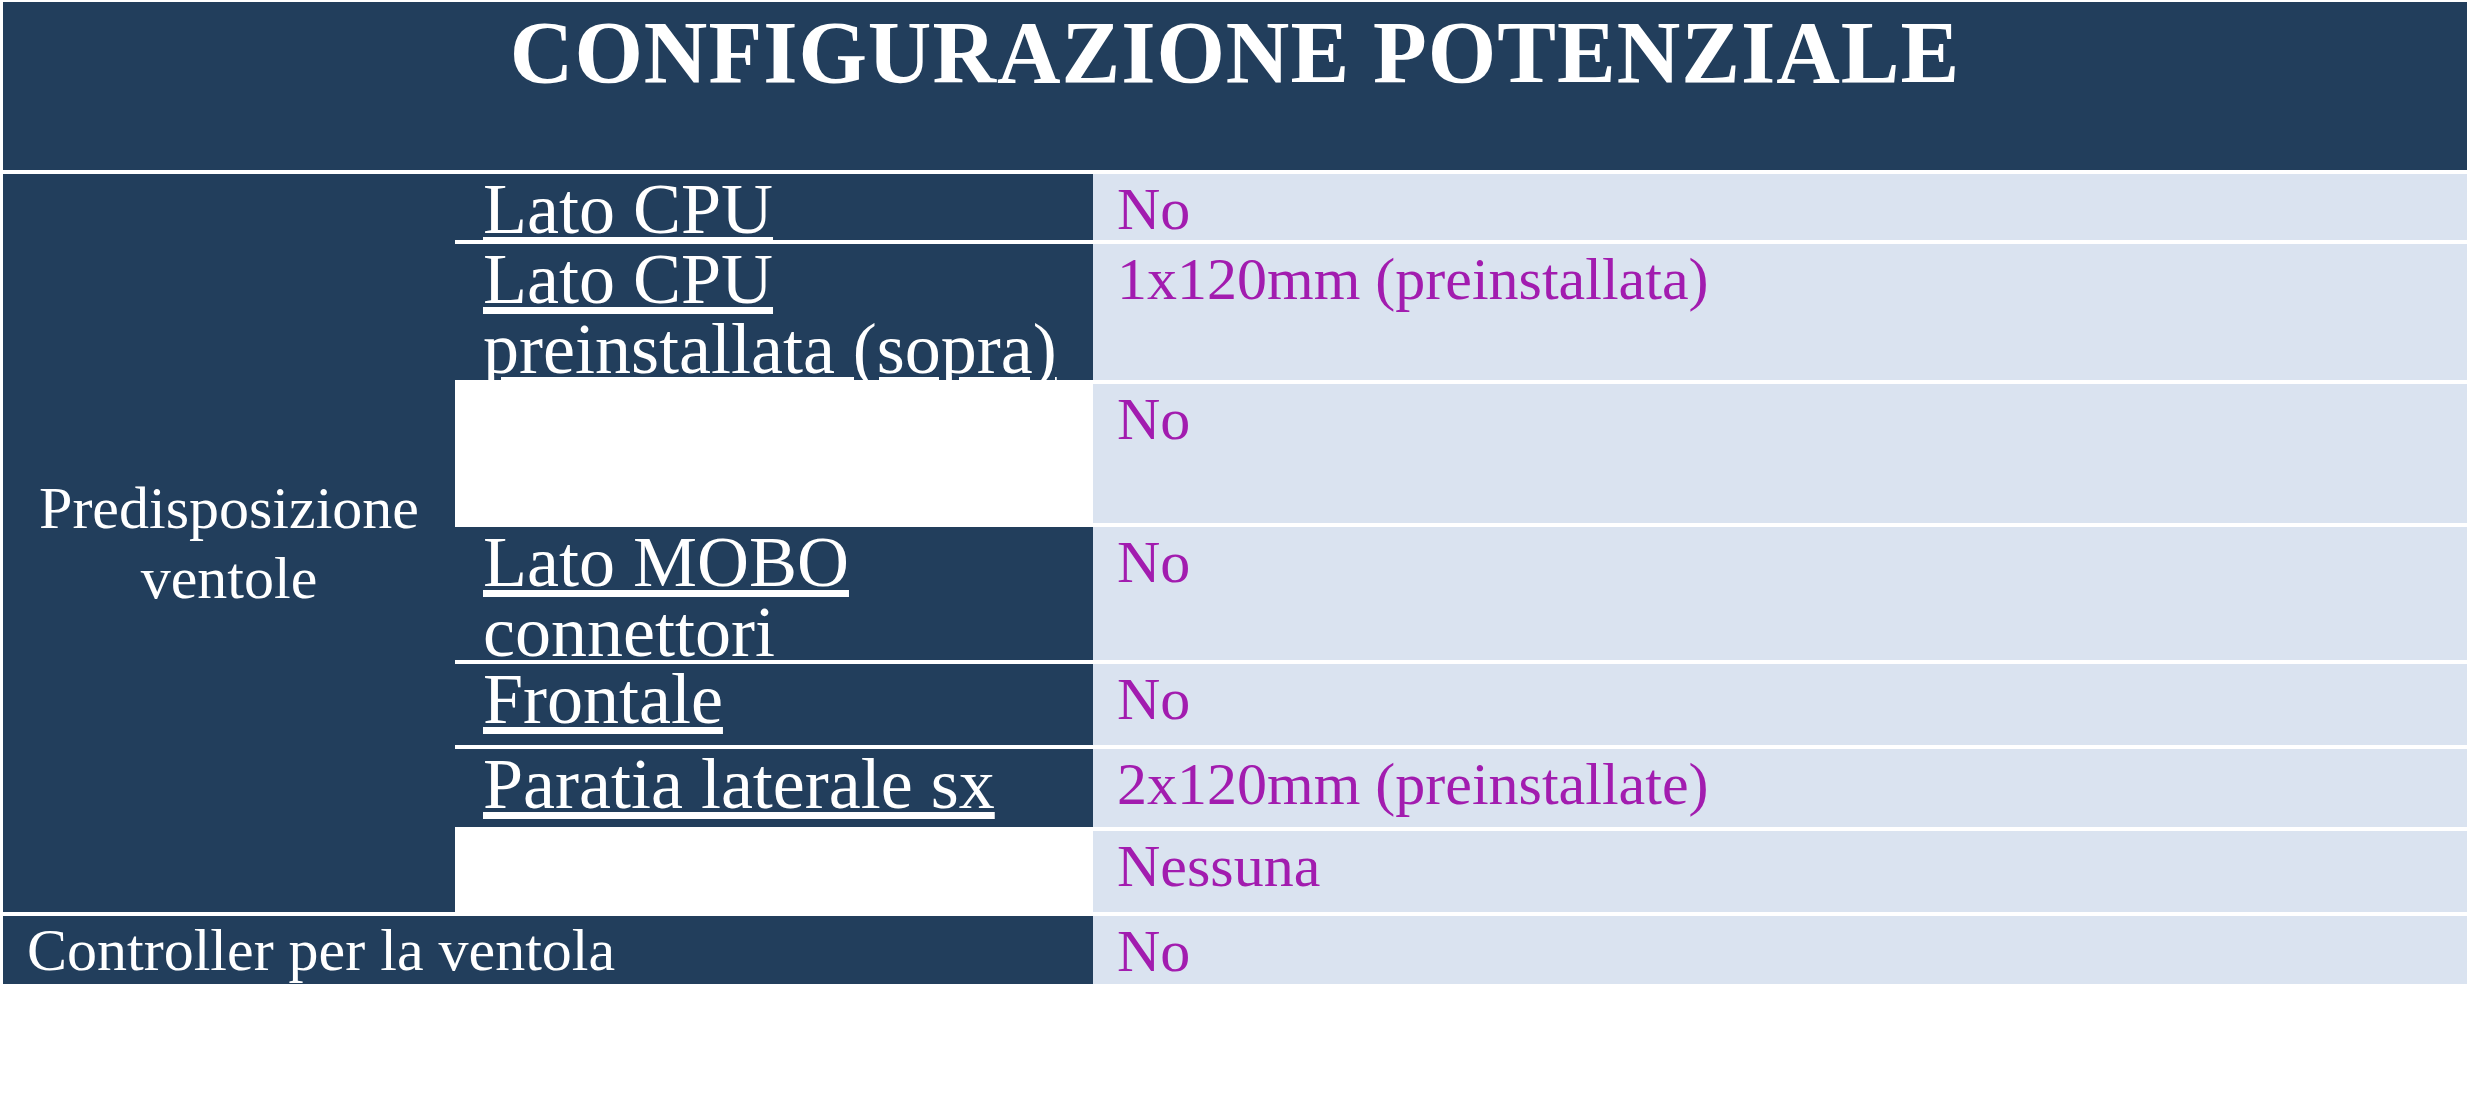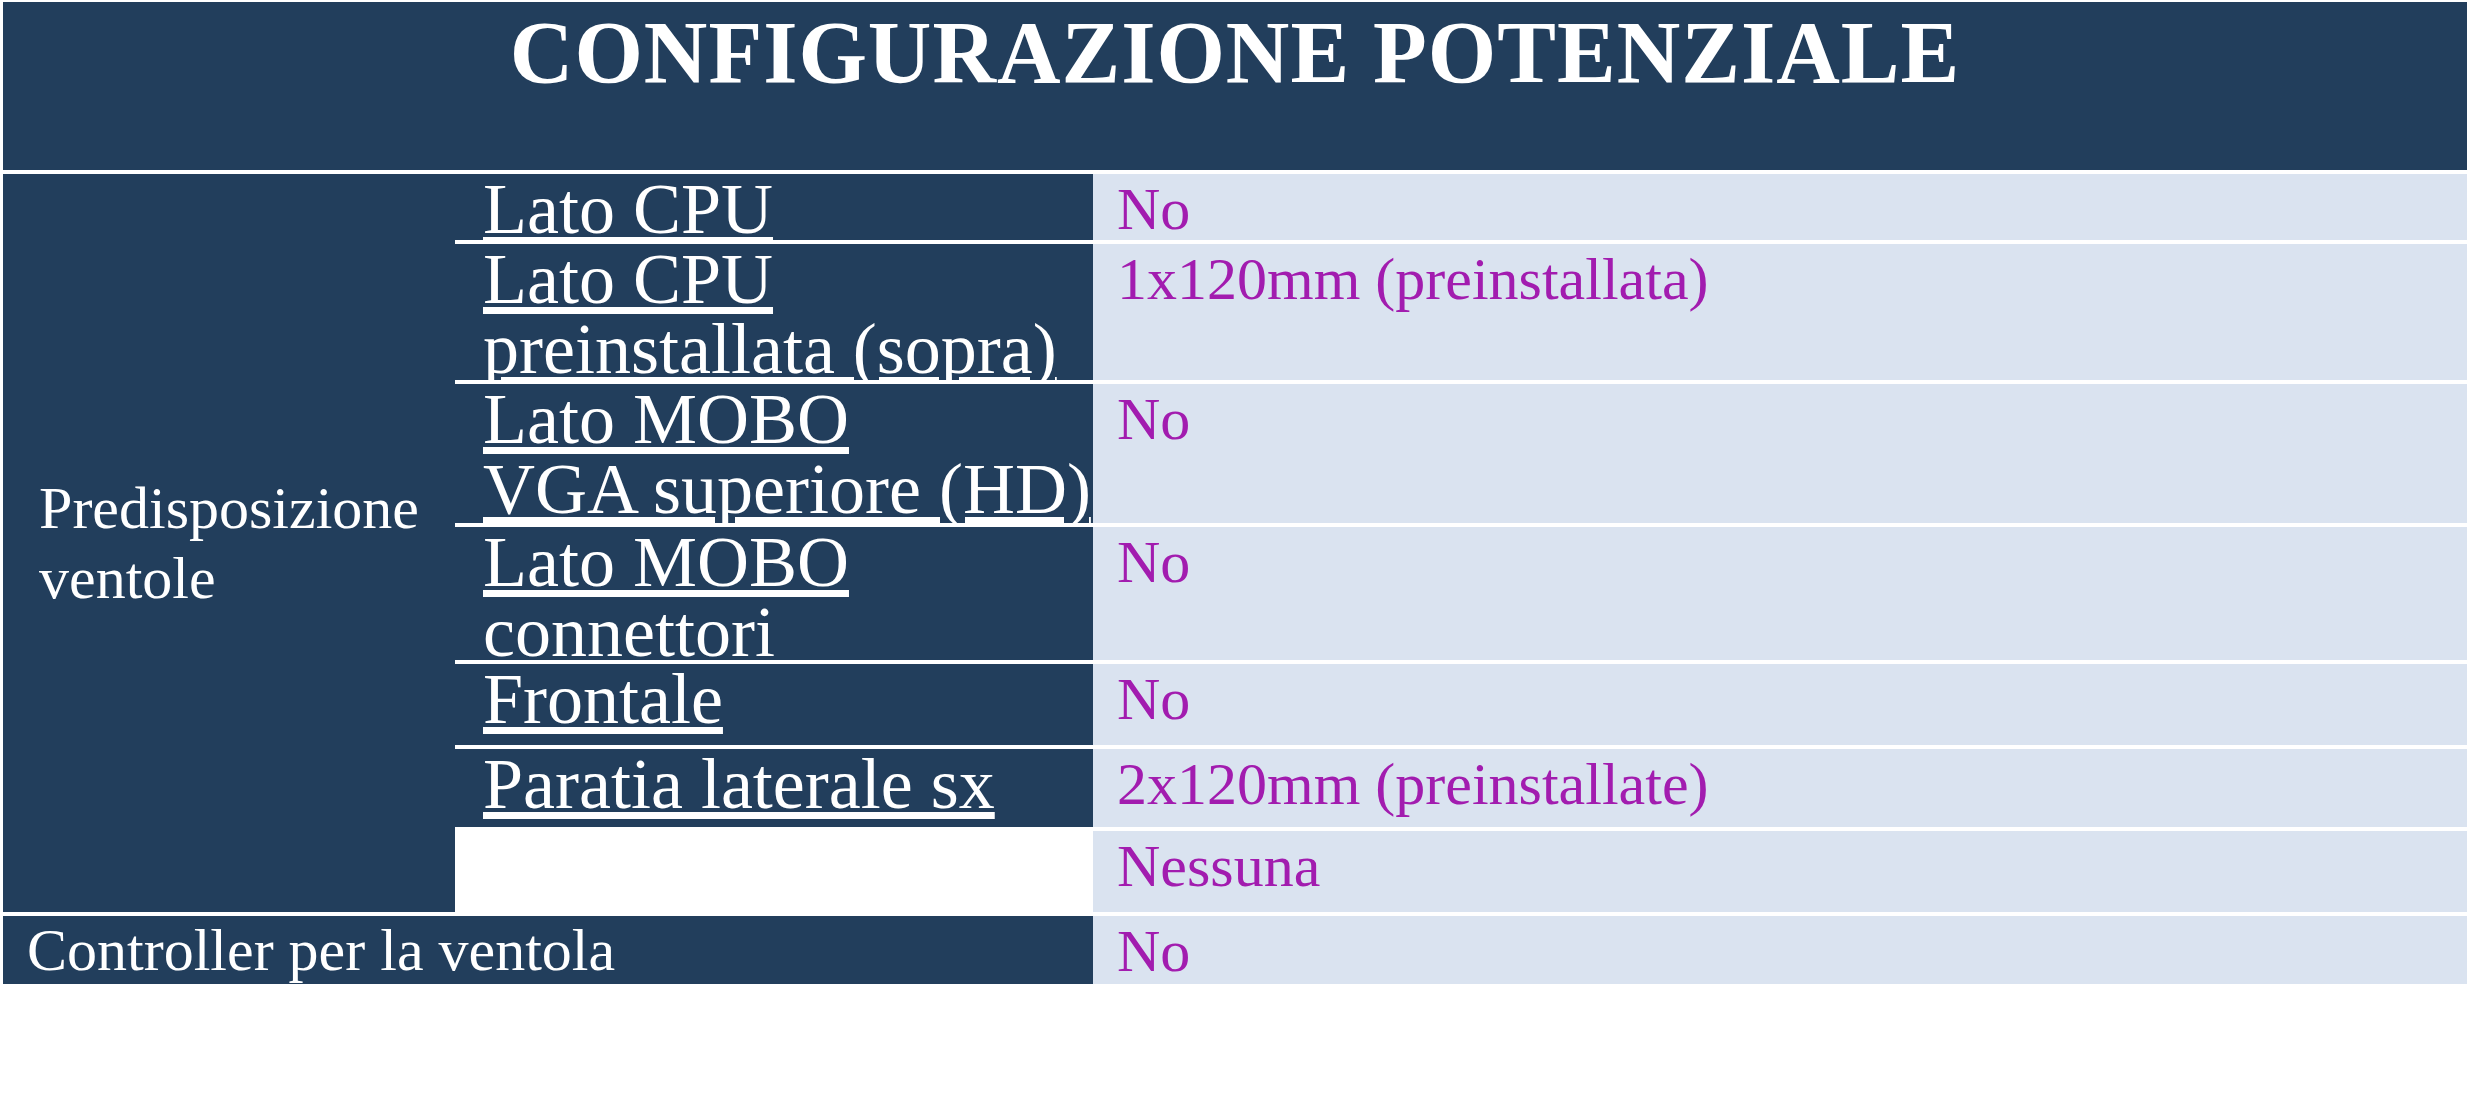--- a/index.html
+++ b/index.html
@@ -60,21 +60,21 @@
   }
   .sep {
     border-bottom: 4px solid #ffffff;
   }
   .group-cell {
     grid-column: 1;
     grid-row: 1 / span 7;
     display: flex;
     align-items: center;
     justify-content: center;
-    text-align: left;
+    text-align: center;
     font-size: 60px;
     line-height: 70px;
     white-space: pre-line;
   }
   .label-cell {
     grid-column: 2;
     font-size: 72px;
     line-height: 70px;
     padding-left: 28px;
     white-space: pre-line;
@@ -119,22 +119,20 @@
       <div class="cell dark sep group-cell">Predisposizione
 ventole</div>
 
       <div class="cell dark sep label-cell r1">Lato CPU (posteriore)</div>
       <div class="cell light sep value-cell r1">No</div>
 
       <div class="cell dark sep label-cell r2">Lato CPU
 preinstallata (sopra)</div>
       <div class="cell light sep value-cell r2">1x120mm (preinstallata)</div>
 
-      <div class="cell dark sep label-cell r3">Lato MOBO
-VGA superiore (HD)</div>
       <div class="cell light sep value-cell r3">No</div>
 
       <div class="cell dark sep label-cell r4">Lato MOBO connettori
 USB (sotto, PSU)</div>
       <div class="cell light sep value-cell r4">No</div>
 
       <div class="cell dark sep label-cell r5">Frontale</div>
       <div class="cell light sep value-cell r5">No</div>
 
       <div class="cell dark sep label-cell r6">Paratia laterale sx</div>

